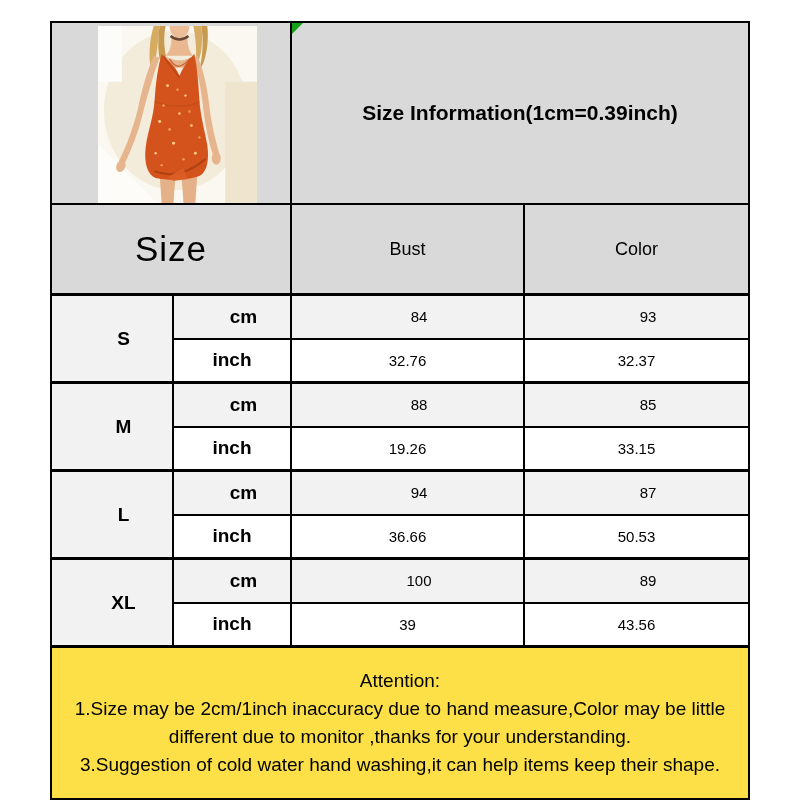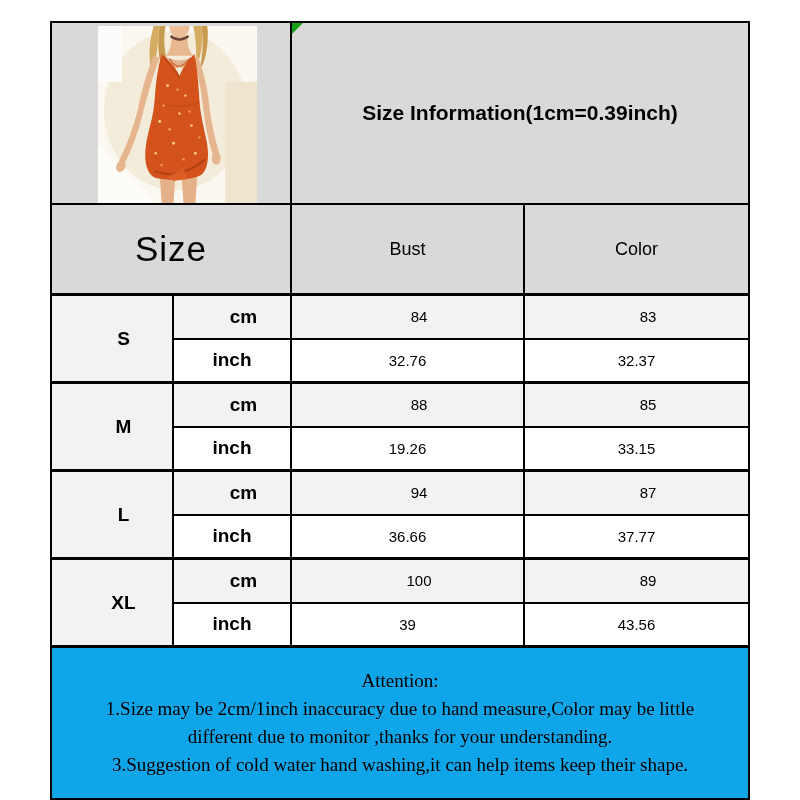--- a/index.html
+++ b/index.html
@@ -18,21 +18,21 @@
   .row-header td{height:88px;background:var(--header-bg,#d9d9d9);font-weight:normal;margin-left:44px;}
   .size-hdr{font-size:35px;letter-spacing:1px;}
   .col-hdr{font-size:18px;}
   .size-cell{background:var(--size-col-bg,#c2c2c2);font-weight:bold;font-size:19px;}
   tr.cm-row td{height:41.5px;background:var(--cm-row-bg,#f2f2f2);padding-left:23px;}
   tr.inch-row td{height:41.5px;background:var(--inch-row-bg,#ffffff);}
   tr.group-start td{border-top:3px solid var(--border,#000);}
   .unit{font-weight:bold;font-size:19px;}
   .val{font-size:15px;}
   .attention-cell{height:150px;vertical-align:top;text-align:left;
-                  padding:1px 4px 0 5px;background:#0ea5e9;font-family:Liberation Serif, serif;}
+                  padding:1px 4px 0 5px;background:#fde047;}
   .attention-cell div{font-size:19px;line-height:28px;white-space:nowrap;}
   .product-photo{display:inline-block;vertical-align:middle;position:relative;left:6px;top:1px;}
 </style>
 </head>
 <body>
 
 <div class="canvas">
   <table class="size-table">
     <colgroup>
       <col class="col-size">
@@ -106,21 +106,21 @@
       <tr class="row-header">
         <td colspan="2" class="size-hdr">Size</td>
         <td class="col-hdr">Bust</td>
         <td class="col-hdr">Color</td>
       </tr>
 
       <tr class="cm-row group-start">
         <td rowspan="2" class="size-cell">S</td>
         <td class="unit">cm</td>
         <td class="val">84</td>
-        <td class="val">83</td>
+        <td class="val">93</td>
       </tr>
       <tr class="inch-row">
         <td class="unit">inch</td>
         <td class="val">32.76</td>
         <td class="val">32.37</td>
       </tr>
 
       <tr class="cm-row group-start">
         <td rowspan="2" class="size-cell">M</td>
         <td class="unit">cm</td>
@@ -135,21 +135,21 @@
 
       <tr class="cm-row group-start">
         <td rowspan="2" class="size-cell">L</td>
         <td class="unit">cm</td>
         <td class="val">94</td>
         <td class="val">87</td>
       </tr>
       <tr class="inch-row">
         <td class="unit">inch</td>
         <td class="val">36.66</td>
-        <td class="val">37.77</td>
+        <td class="val">50.53</td>
       </tr>
 
       <tr class="cm-row group-start">
         <td rowspan="2" class="size-cell">XL</td>
         <td class="unit">cm</td>
         <td class="val">100</td>
         <td class="val">89</td>
       </tr>
       <tr class="inch-row">
         <td class="unit">inch</td>

